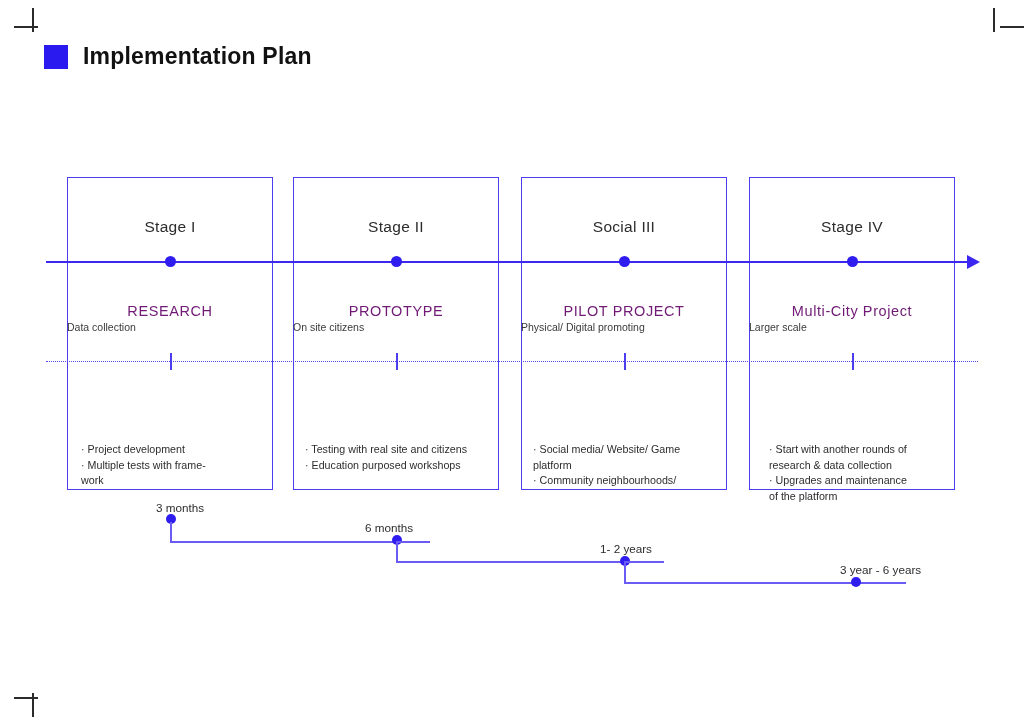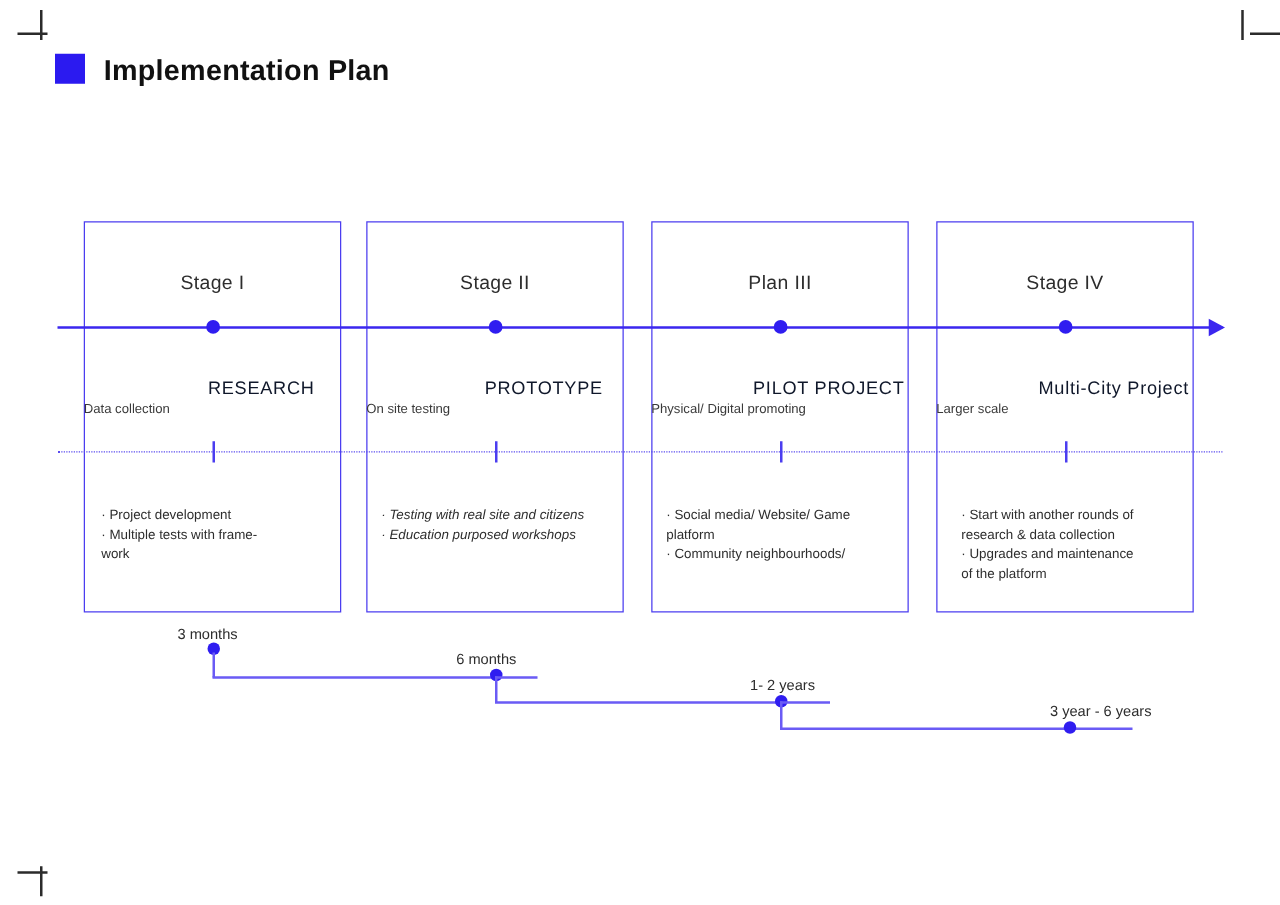--- a/index.html
+++ b/index.html
@@ -12,21 +12,21 @@
     position:relative;
   }
   #canvas{position:absolute;left:0;top:0;width:1024px;height:724px;}
 
   
   .crop{position:absolute;background:#2b2b2b;}
   .crop.h{width:24px;height:2px;}
   .crop.v{width:2px;height:24px;}
 
   
-  #header{position:absolute;left:44px;top:43px;display:flex;align-items:flex-start;}
+  #header{position:absolute;left:44px;top:43px;display:flex;align-items:center;}
   #logo-square{width:24px;height:24px;background:#2b1af0;flex:0 0 auto;}
   #title{
     margin-left:15px;
     font-size:23px;
     font-weight:bold;
     letter-spacing:.2px;
     color:#111111;
     white-space:nowrap;
   }
 
@@ -48,39 +48,38 @@
     text-align:center;
     font-size:15.5px;
     color:#2d2d2d;
     letter-spacing:.3px;
   }
   .stage-title{
     position:absolute;left:0;width:100%;
     top:126px;
     text-align:center;
     font-size:14.5px;
-    color:#0f172a;
+    color:#701a75;
     letter-spacing:.6px;
-    padding-left:39px;
   }
   .stage-sub{
     position:absolute;left:0;width:100%;
     top:144px;
     font-size:10.5px;
     color:#3a3a3a;
   }
   .stage-bullets{
     position:absolute;
     left:14px;right:10px;
     top:228px;
     font-size:10.7px;
     line-height:15.5px;
     color:#2d2d2d;
   }
-  .stage-bullets div{white-space:pre-wrap;}
+  .stage-bullets div{white-space:pre-wrap;margin-top:37px;}
 
   
   #timeline{
     position:absolute;left:46px;top:261px;
     width:932px;height:2.4px;
     background:#3b27ef;
   }
   #timeline-arrow{
     position:absolute;left:967px;top:255px;
     width:0;height:0;
@@ -152,29 +151,29 @@
     <div class="stage-bullets">
         <div>· Project development
 · Multiple tests with frame-
 work</div>
       </div>
   </div>
 
   <div class="stage-col" style="left:293px;">
     <div class="stage-name">Stage II</div>
     <div class="stage-title">PROTOTYPE</div>
-    <div class="stage-sub">On site testing</div>
-    <div class="stage-bullets" style="left:12px;right:4px;font-style:italic;">
+    <div class="stage-sub">On site citizens</div>
+    <div class="stage-bullets" style="left:12px;right:4px;">
         <div>· Testing with real site and citizens
 · Education purposed workshops</div>
       </div>
   </div>
 
   <div class="stage-col" style="left:521px;">
-    <div class="stage-name">Plan III</div>
+    <div class="stage-name">Social III</div>
     <div class="stage-title">PILOT PROJECT</div>
     <div class="stage-sub">Physical/ Digital promoting</div>
     <div class="stage-bullets" style="left:12px;right:4px;">
         <div>· Social media/ Website/ Game
 platform
 · Community neighbourhoods/</div>
       </div>
   </div>
 
   <div class="stage-col" style="left:749px;">
@@ -195,21 +194,21 @@
   <div class="tl-dot" style="left:391px;"></div>
   <div class="tl-dot" style="left:619px;"></div>
   <div class="tl-dot" style="left:847px;"></div>
 
   <div id="dotline"></div>
   <div class="tick" style="left:170px;"></div>
   <div class="tick" style="left:396px;"></div>
   <div class="tick" style="left:624px;"></div>
   <div class="tick" style="left:852px;"></div>
 
-  <div class="dur-label" style="left:142px;top:501px;">3 months</div>
+  <div class="dur-label" style="left:156px;top:501px;">3 months</div>
   <div class="dur-dot" style="left:166px;top:514px;"></div>
   <div class="dur-v" style="left:170px;top:522px;height:20px;"></div>
   <div class="dur-h" style="left:170px;top:541px;width:228px;"></div>
 
   <div class="dur-label" style="left:365px;top:521px;">6 months</div>
   <div class="dur-dot" style="left:392px;top:535px;"></div>
   <div class="dur-h" style="left:396px;top:541px;width:34px;"></div>
   <div class="dur-v" style="left:396px;top:541px;height:21px;"></div>
   <div class="dur-h" style="left:396px;top:561px;width:228px;"></div>
 

